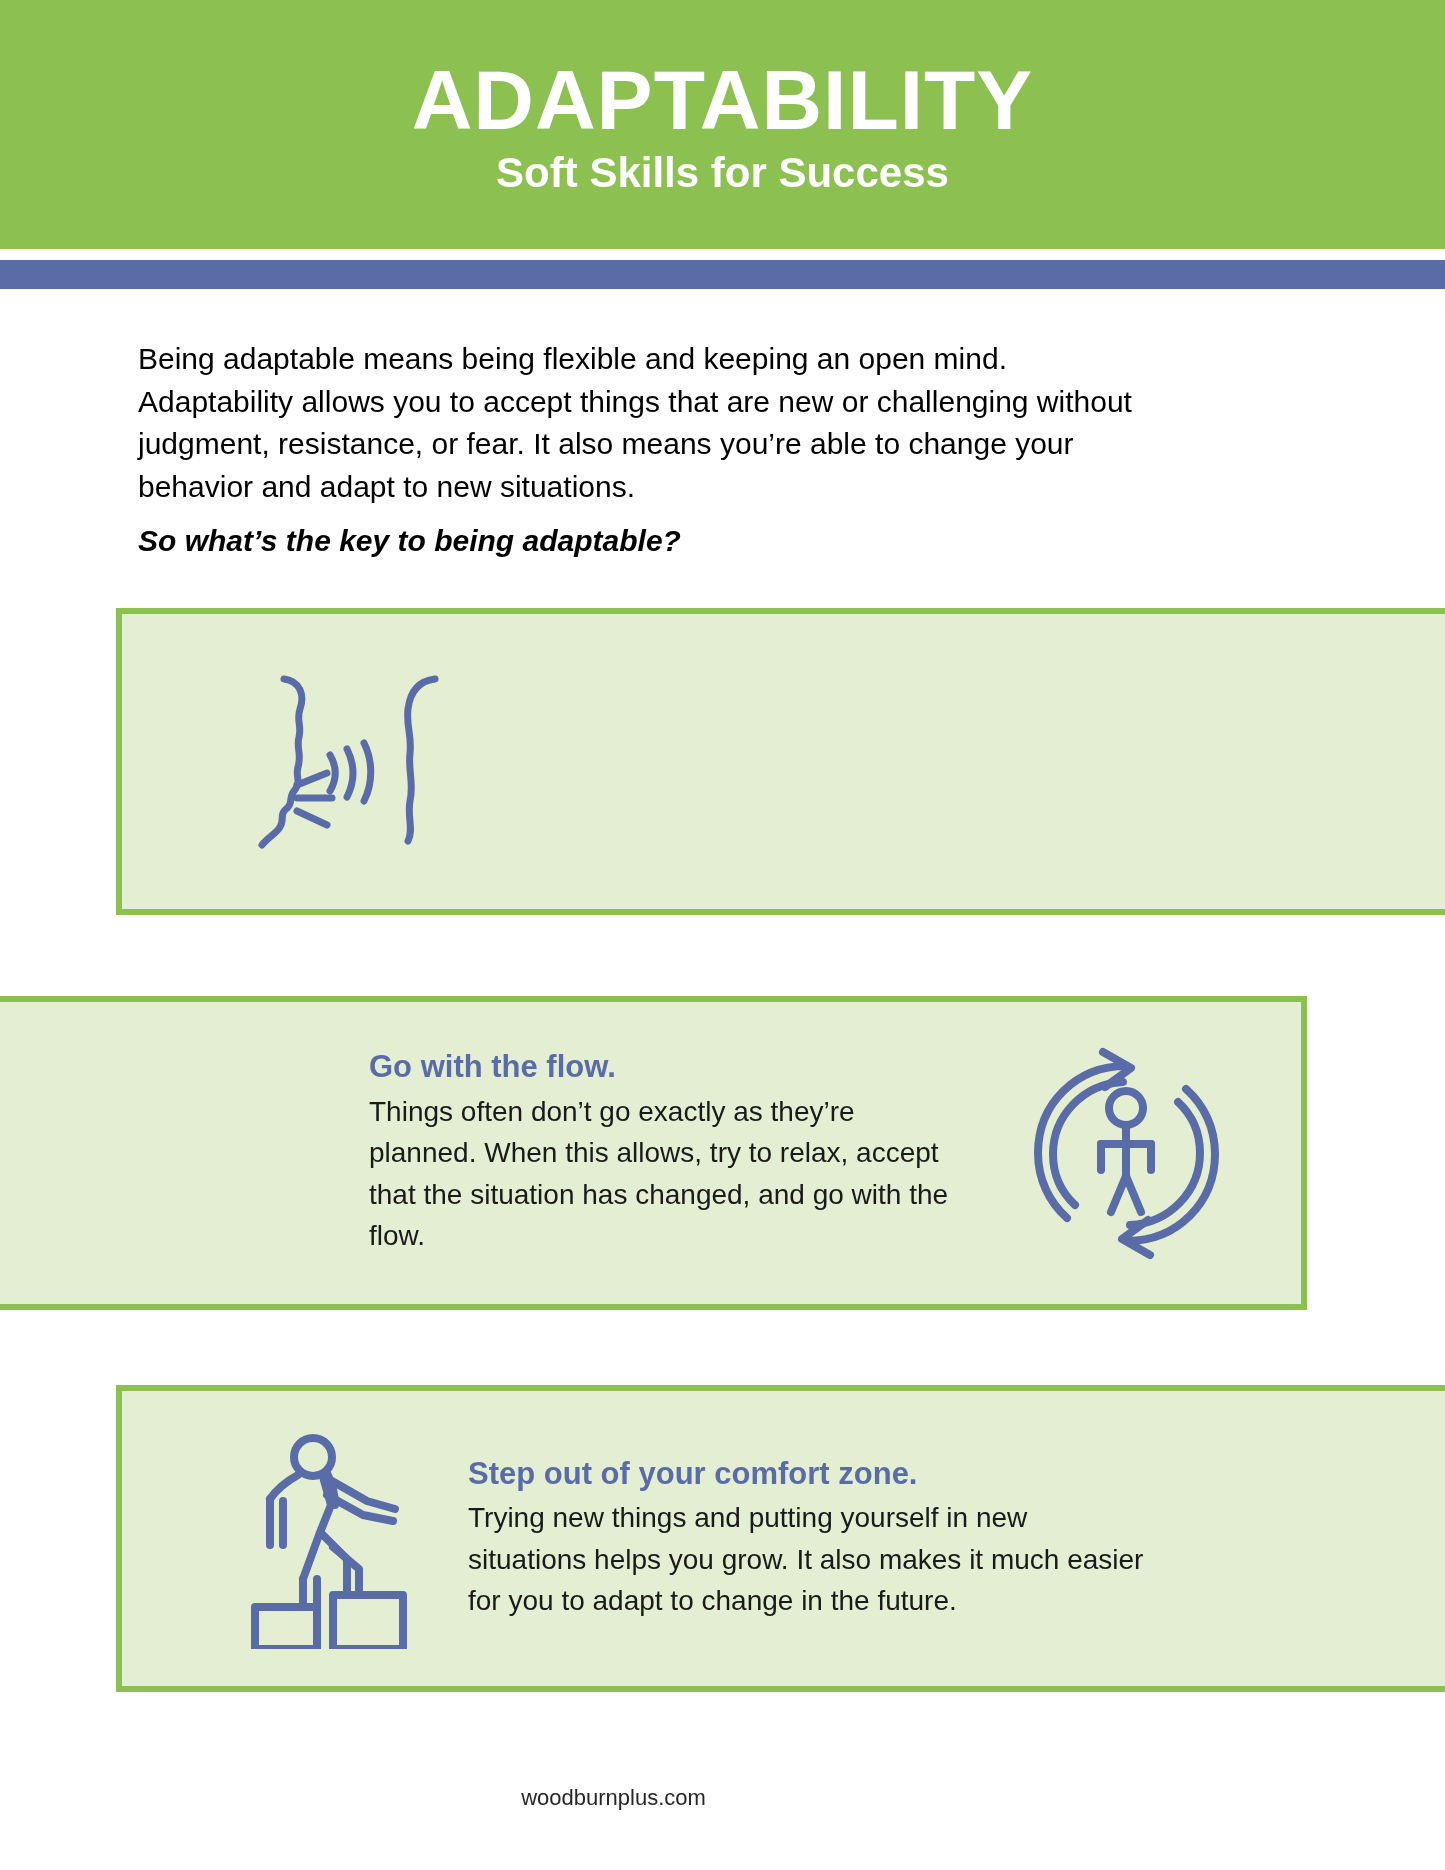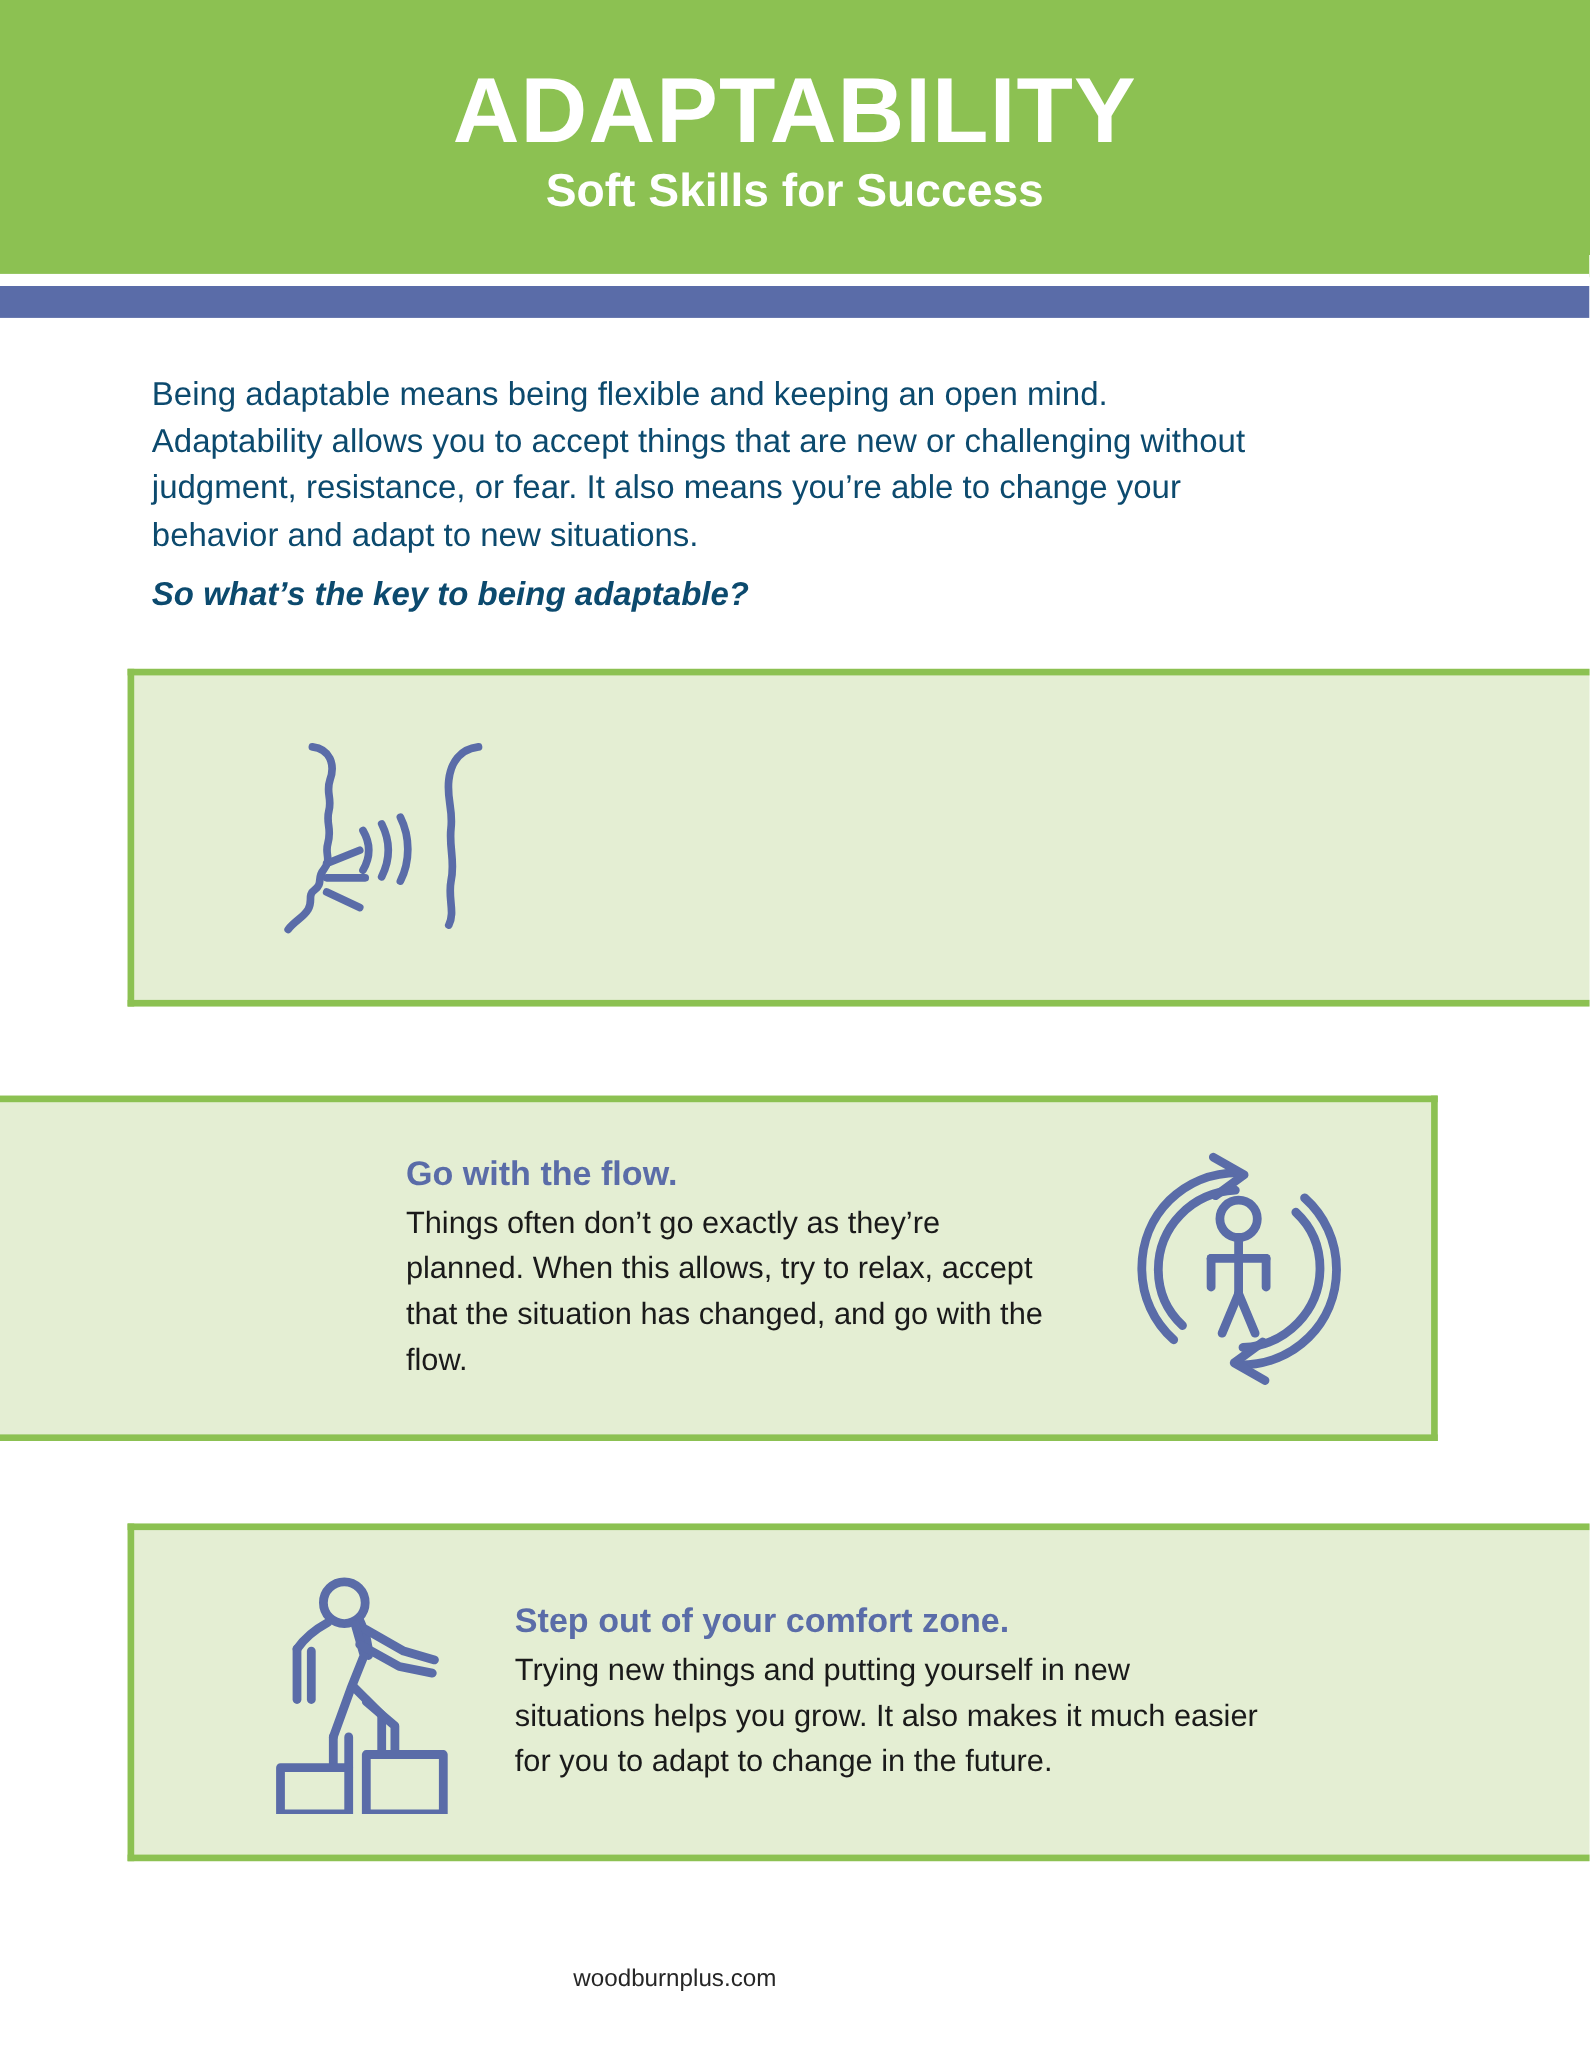--- a/index.html
+++ b/index.html
@@ -37,21 +37,21 @@
   .rule-white{
     position:absolute;left:0;top:249px;width:1445px;height:11px;background:#ffffff;
   }
   .rule-blue{
     position:absolute;left:0;top:260px;width:1445px;height:29px;background:#5a6ca8;
   }
 
   
   .intro{
     position:absolute;left:138px;top:338px;width:1020px;
-    color:#0c4a6e;
+    color:#000000;
     font-size:30px;
     line-height:1.42;
   }
   .intro p{margin:0;}
   .intro .question{
     display:block;
     font-weight:bold;
     font-style:italic;
     margin-top:12px;
   }

